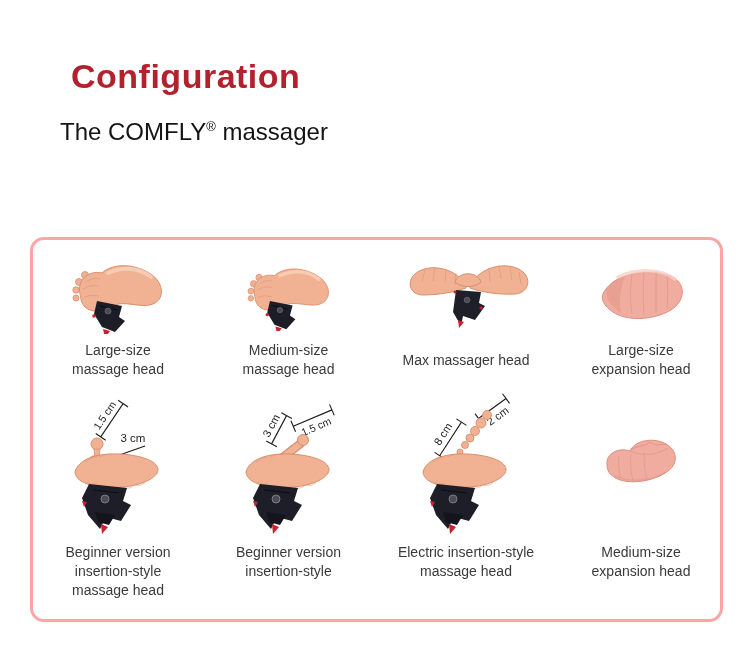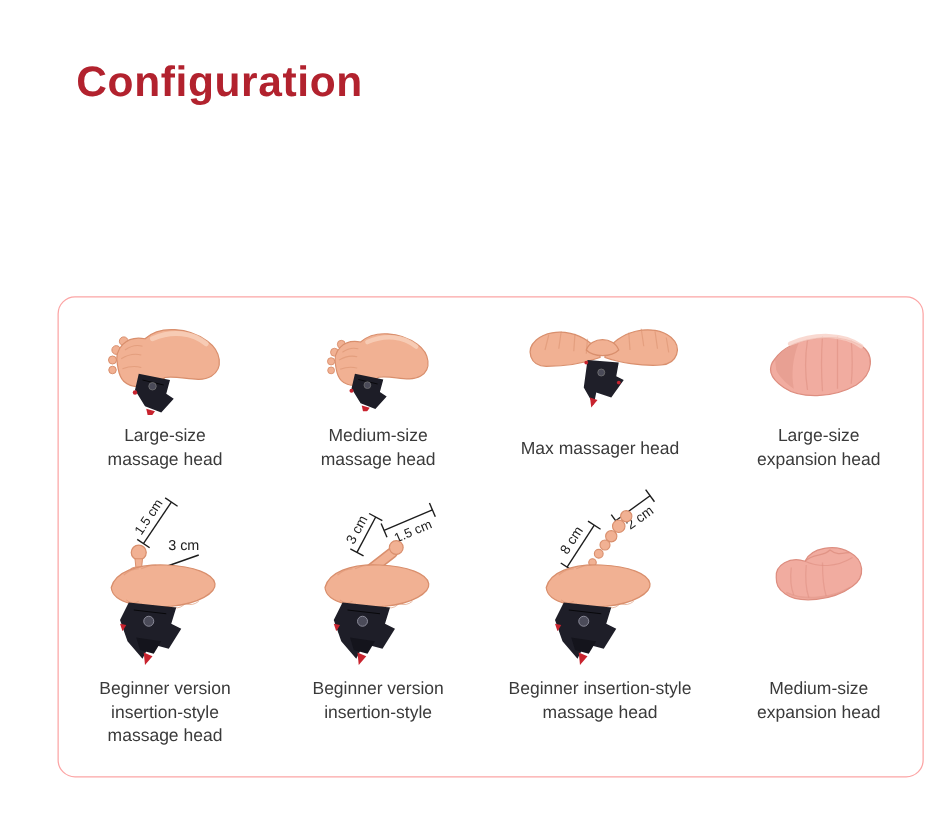--- a/index.html
+++ b/index.html
@@ -1,28 +1,28 @@
 <!DOCTYPE html>
 <html><head>
 <meta charset="utf-8">
 <style>
   html,body { margin:0; padding:0; background:#ffffff; }
   body { width:751px; height:662px; overflow:hidden;
          font-family:"Liberation Sans", sans-serif; }
   .page { position:relative; width:751px; height:662px; background:#fff; }
 
-  .title { position:absolute; left:60px; top:46px; margin:1px;
+  .title { position:absolute; left:60px; top:46px; margin:11px;
            font-size:34px; font-weight:700; color:#b2222e; letter-spacing:0.5px; }
   .subtitle { position:absolute; left:60px; top:118px; margin:0;
               font-size:24px; font-weight:400; color:#141414; }
   .subtitle sup { font-size:13px; }
 
   .card { position:absolute; left:30px; top:237px; width:693px; height:385px;
           box-sizing:border-box; background:#fff;
-          border:1px solid #fca5a5; border-radius:14px;margin-left:16px; }
+          border:3px solid #fca5a5; border-radius:14px; }
   .grid { display:grid; width:100%; height:100%;
           grid-template-columns:170px 171px 184px 166px;
           grid-template-rows:148px 235px; }
   .cell { display:flex; flex-direction:column; align-items:center; }
   .r1 { padding-top:16px; }
   .r1 .imgbox { height:80px; display:flex; align-items:center; justify-content:center; }
   .r1 .label { height:42px; margin-top:3px; display:flex; flex-direction:column; justify-content:center; }
   .r2 .imgbox { height:150px; display:flex; align-items:flex-end; justify-content:center; }
   .r2 .imgbox.centered { align-items:center; }
   .r2 .label { margin-top:5px; }
@@ -34,20 +34,21 @@
   .dim line { stroke:#1c1c1c; stroke-width:1.1; }
   .dim text { font-size:10.5px; }
 </style>
 </head>
 <body>
 
 <div class="page">
 
   <h1 class="title">Configuration</h1>
 
+  <h2 class="subtitle"><span>The COMFLY</span><sup>®</sup><span> massager</span></h2>
 
   <div class="card">
     <div class="grid">
 
       <div class="cell r1">
         <div class="imgbox">
           <svg width="108" height="76" viewBox="0 0 108 76">
             <circle cx="21" cy="17" r="3.5" fill="#f1b193" stroke="#d98f6d" stroke-width="0.8"></circle>
             <circle cx="15" cy="24" r="3.5" fill="#f1b193" stroke="#d98f6d" stroke-width="0.8"></circle>
             <circle cx="12" cy="32" r="3.2" fill="#f1b193" stroke="#d98f6d" stroke-width="0.8"></circle>
@@ -233,21 +234,21 @@
               <path d="M8,0 L46,4 L42,17 L50,21 L40,37 L25,33 L19,45 L7,31 L1,14 Z" fill="#1e1e28"></path>
               <path d="M12,6 L38,9" stroke="#000" stroke-width="0.6"></path>
               <path d="M14,28 L34,31 L28,41 L17,38 Z" fill="#14141c"></path>
               <circle cx="24" cy="15" r="4" fill="#4b4b59" stroke="#8a8a98" stroke-width="0.8"></circle>
               <path d="M20,40 l7,3 l-6,7 z" fill="#c8232e"></path>
               <path d="M1,17 l5,1 l-3,5 z" fill="#c8232e"></path>
             </g>
           </svg>
         </div>
         <div class="label">
-          <span>Beginner insertion-style</span>
+          <span>Electric insertion-style</span>
           <span>massage head</span>
         </div>
       </div>
 
       <div class="cell r2">
         <div class="imgbox centered">
           <svg width="96" height="66" viewBox="0 0 96 66">
             <path d="M14,34 C13,24 25,17 37,21 C42,10 61,7 73,14 C84,20 86,33 75,41 C59,53 32,55 21,47 C15,43 14,39 14,34 Z" fill="#f1aca0" stroke="#dd8e80" stroke-width="1"></path>
             <path d="M37,21 C44,14 51,18 57,12 C63,17 69,14 73,14" fill="none" stroke="#dd8e80" stroke-width="1" opacity="0.8"></path>
             <path d="M37,21 C48,26 62,26 75,18" fill="none" stroke="#dd8e80" stroke-width="0.9" opacity="0.6"></path>

